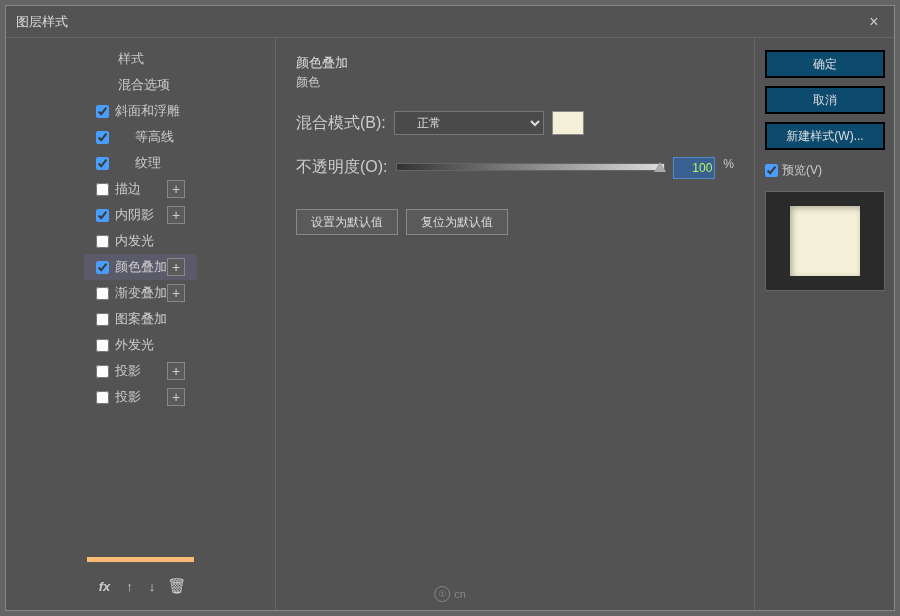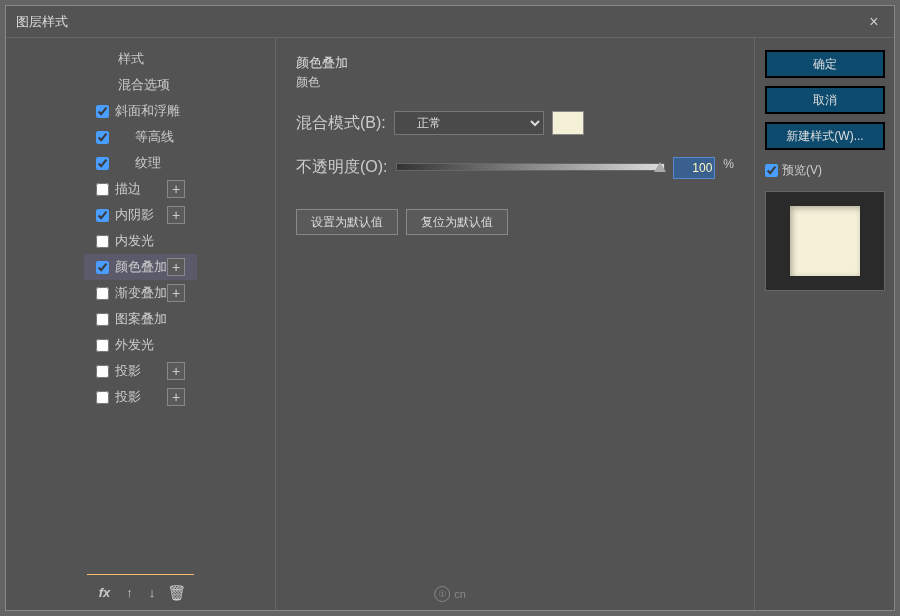--- a/index.html
+++ b/index.html
@@ -91,22 +91,22 @@
       align-items: center;
       justify-content: center;
       font-size: 14px;
       cursor: pointer;
       background: #5a5a5a;
     }
     .layer-item .indent {
       margin-left: 20px;
     }
     .left-panel-bottom {
-      height: 36px;
-      border-top: 1px solid #fdba74;
+      height: 53px;
+      border-top: 5px solid #fdba74;
       display: flex;
       align-items: center;
       padding: 0 8px;
       gap: 8px;
     }
     .bottom-icon {
       color: #ccc;
       font-size: 13px;
       cursor: pointer;
       padding: 2px 4px;
@@ -193,21 +193,21 @@
       border-left: 6px solid transparent;
       border-right: 6px solid transparent;
       border-bottom: 10px solid #aaa;
       cursor: pointer;
     }
     .opacity-input {
       width: 42px;
       height: 22px;
       background: #3a6090;
       border: 1px solid #5588cc;
-      color: #fef9c3;
+      color: #bef264;
       font-size: 12px;
       text-align: right;
       padding: 8px 2px;
     }
     .opacity-percent {
       color: #ccc;
       font-size: 12px;
     }
     .button-row {
       display: flex;

